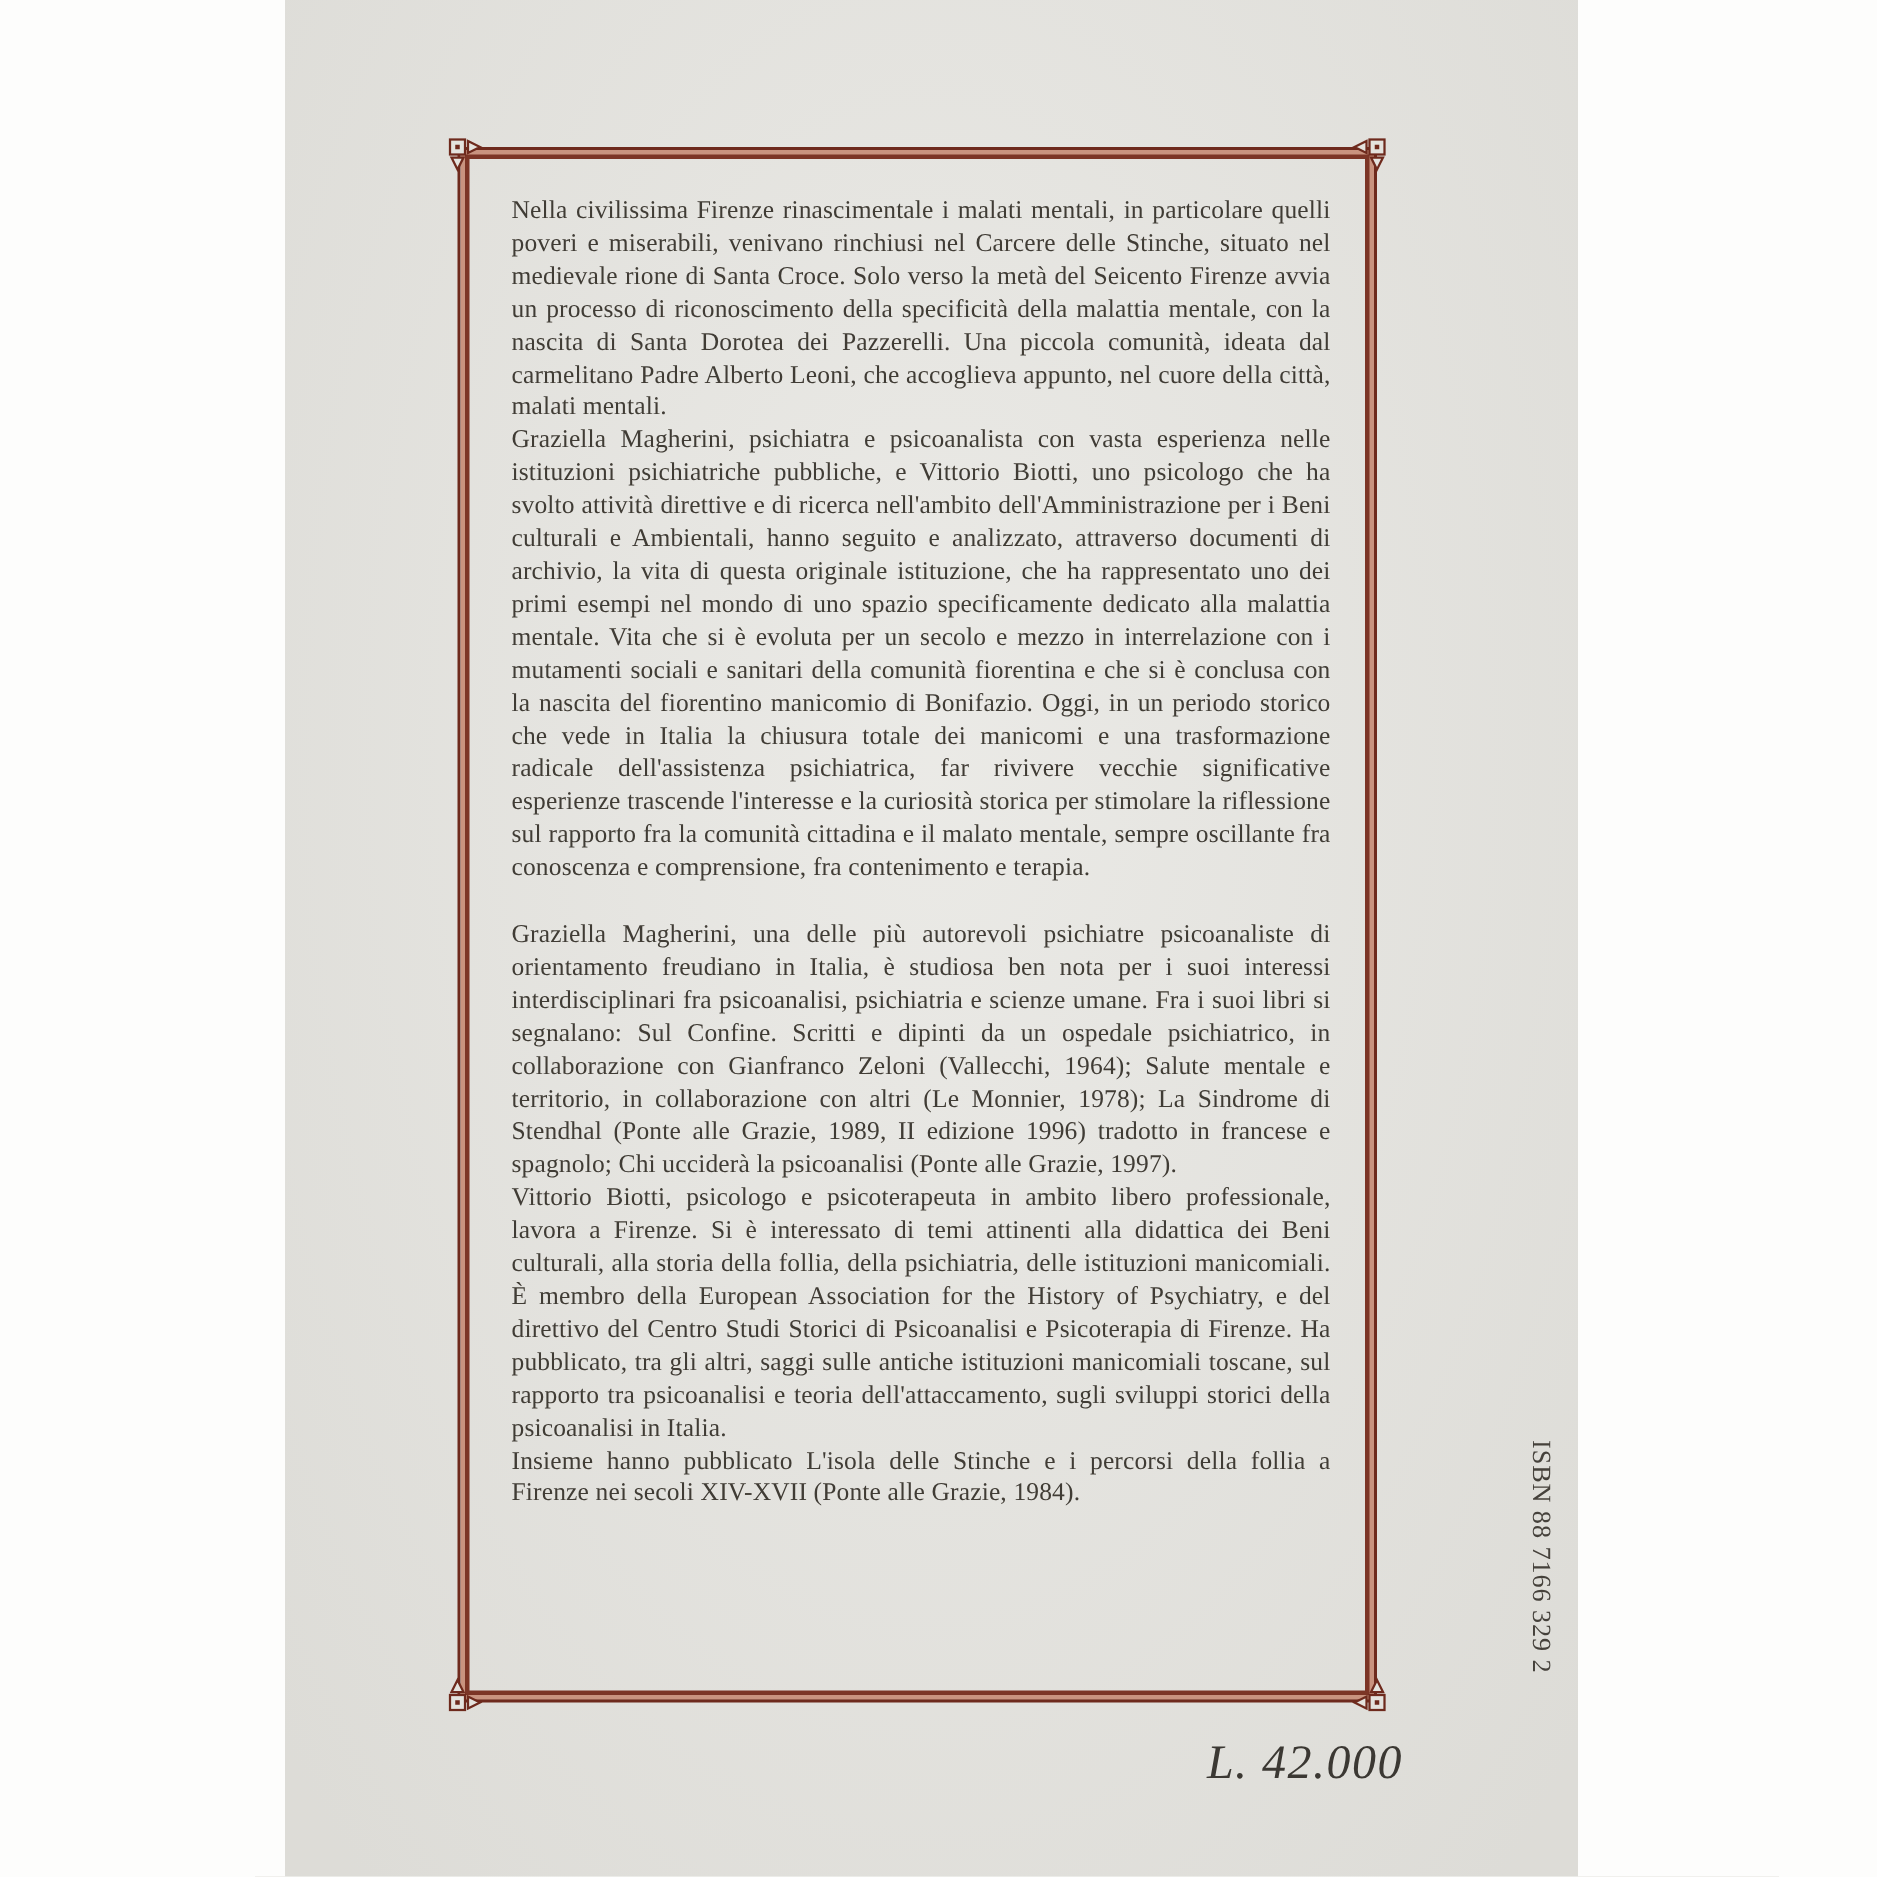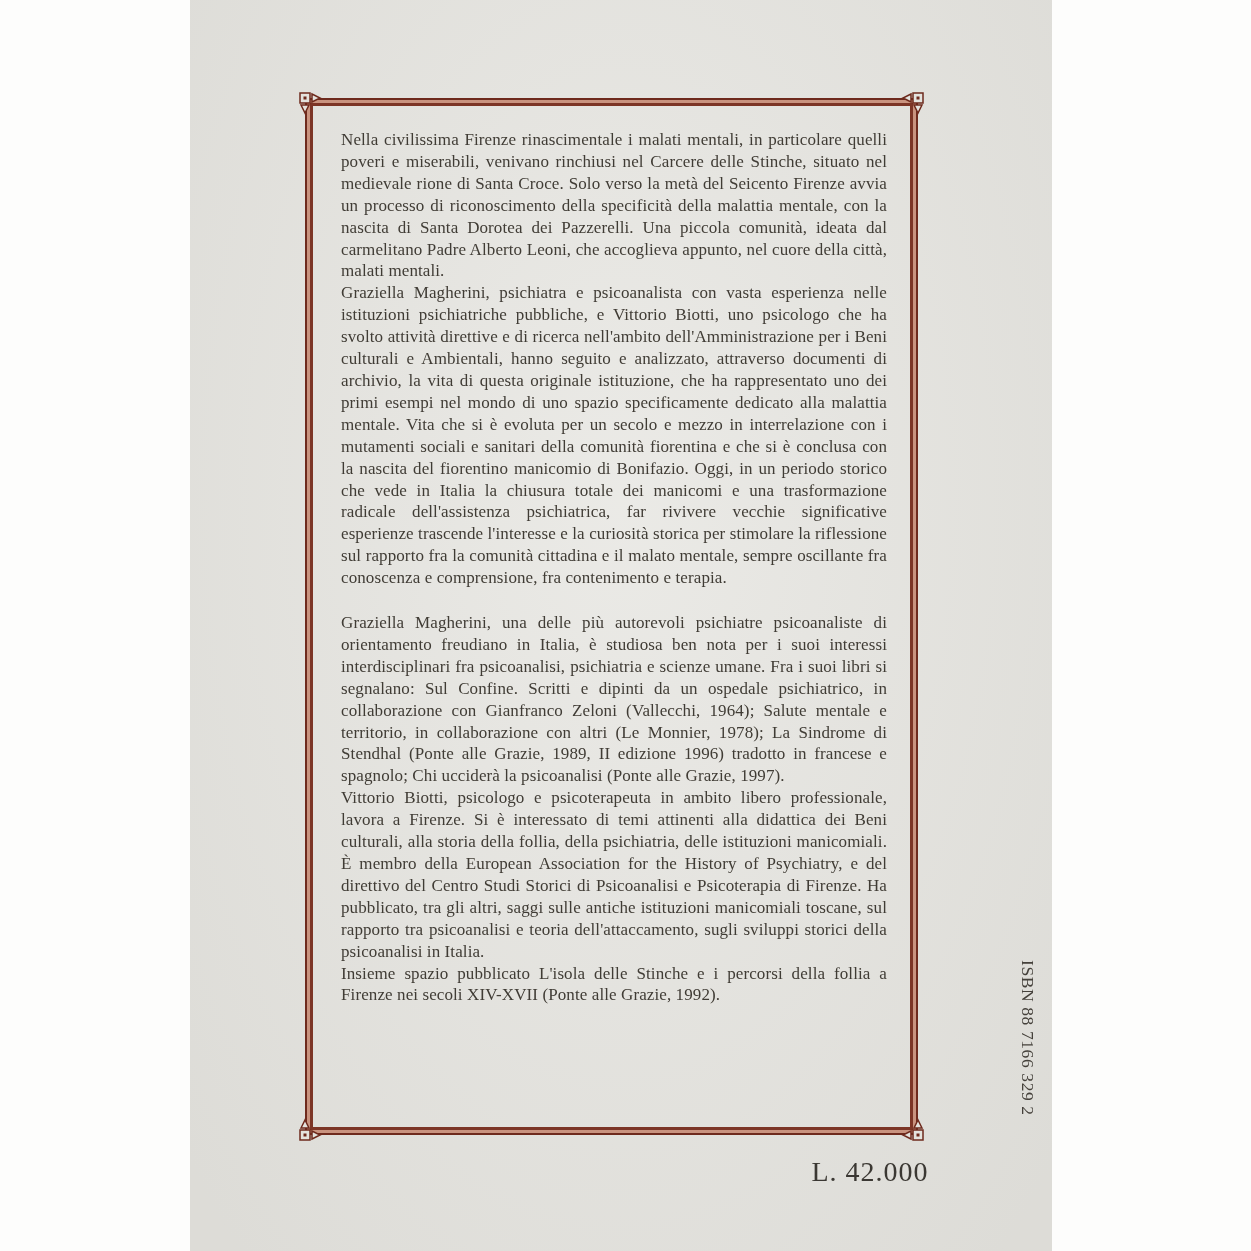--- a/index.html
+++ b/index.html
@@ -50,21 +50,21 @@
   .para.gap{margin-top:23px;}
   .it{}
   .isbn{
     position:absolute;left:818px;top:960px;height:200px;width:30px;
     writing-mode:vertical-rl;text-orientation:mixed;
     font-size:17.5px;letter-spacing:0.6px;color:#45413b;
     white-space:nowrap;
   }
   .price{
     position:absolute;left:595px;top:1156px;width:170px;
-    text-align:center;font-size:28px;letter-spacing:1px;color:#3b3833;
+    text-align:center;font-size:32px;letter-spacing:1px;color:#3b3833;font-style:italic;
   }
 </style>
 </head>
 <body>
 
 <div class="scan">
 
   <div class="frame">
 
     <span class="corner c-tl">
@@ -98,19 +98,19 @@
         <polygon class="o-line" points="15,4 23,8 15,12"></polygon>
         <polygon class="o-line" points="4,15 8,23 12,15"></polygon>
       </svg>
     </span>
 
     <div class="blurb" id="blurb">
         <p class="para"><span>Nella civilissima Firenze rinascimentale i malati mentali, in particolare quelli poveri e miserabili, venivano rinchiusi nel Carcere delle Stinche, situato nel medievale rione di Santa Croce. Solo verso la metà del Seicento Firenze avvia un processo di riconoscimento della specificità della malattia mentale, con la nascita di Santa Dorotea dei Pazzerelli. Una piccola comunità, ideata dal carmelitano Padre Alberto Leoni, che accoglieva appunto, nel cuore della città, malati mentali.</span></p>
         <p class="para"><span>Graziella Magherini, psichiatra e psicoanalista con vasta esperienza nelle istituzioni psichiatriche pubbliche, e Vittorio Biotti, uno psicologo che ha svolto attività direttive e di ricerca nell'ambito dell'Amministrazione per i Beni culturali e Ambientali, hanno seguito e analizzato, attraverso documenti di archivio, la vita di questa originale istituzione, che ha rappresentato uno dei primi esempi nel mondo di uno spazio specificamente dedicato alla malattia mentale. Vita che si è evoluta per un secolo e mezzo in interrelazione con i mutamenti sociali e sanitari della comunità fiorentina e che si è conclusa con la nascita del fiorentino manicomio di Bonifazio. Oggi, in un periodo storico che vede in Italia la chiusura totale dei manicomi e una trasformazione radicale dell'assistenza psichiatrica, far rivivere vecchie significative esperienze trascende l'interesse e la curiosità storica per stimolare la riflessione sul rapporto fra la comunità cittadina e il malato mentale, sempre oscillante fra conoscenza e comprensione, fra contenimento e terapia.</span></p>
         <p class="para gap"><span>Graziella Magherini, una delle più autorevoli psichiatre psicoanaliste di orientamento freudiano in Italia, è studiosa ben nota per i suoi interessi interdisciplinari fra psicoanalisi, psichiatria e scienze umane. Fra i suoi libri si segnalano: </span><span class="it">Sul Confine. Scritti e dipinti da un ospedale psichiatrico</span><span>, in collaborazione con Gianfranco Zeloni (Vallecchi, 1964); </span><span class="it">Salute mentale e territorio</span><span>, in collaborazione con altri (Le Monnier, 1978); </span><span class="it">La Sindrome di Stendhal</span><span> (Ponte alle Grazie, 1989, II edizione 1996) tradotto in francese e spagnolo; </span><span class="it">Chi ucciderà la psicoanalisi</span><span> (Ponte alle Grazie, 1997).</span></p>
         <p class="para"><span>Vittorio Biotti, psicologo e psicoterapeuta in ambito libero professionale, lavora a Firenze. Si è interessato di temi attinenti alla didattica dei Beni culturali, alla storia della follia, della psichiatria, delle istituzioni manicomiali. È membro della European Association for the History of Psychiatry, e del direttivo del Centro Studi Storici di Psicoanalisi e Psicoterapia di Firenze. Ha pubblicato, tra gli altri, saggi sulle antiche istituzioni manicomiali toscane, sul rapporto tra psicoanalisi e teoria dell'attaccamento, sugli sviluppi storici della psicoanalisi in Italia.</span></p>
-        <p class="para"><span>Insieme spazio pubblicato </span><span class="it">L'isola delle Stinche e i percorsi della follia a Firenze nei secoli XIV-XVII</span><span> (Ponte alle Grazie, 1992).</span></p>
+        <p class="para"><span>Insieme hanno pubblicato </span><span class="it">L'isola delle Stinche e i percorsi della follia a Firenze nei secoli XIV-XVII</span><span> (Ponte alle Grazie, 1984).</span></p>
       </div>
   </div>
 
   <div class="isbn">ISBN 88 7166 329 2</div>
   <div class="price">L. 42.000</div>
 </div>
 
 </body></html>

